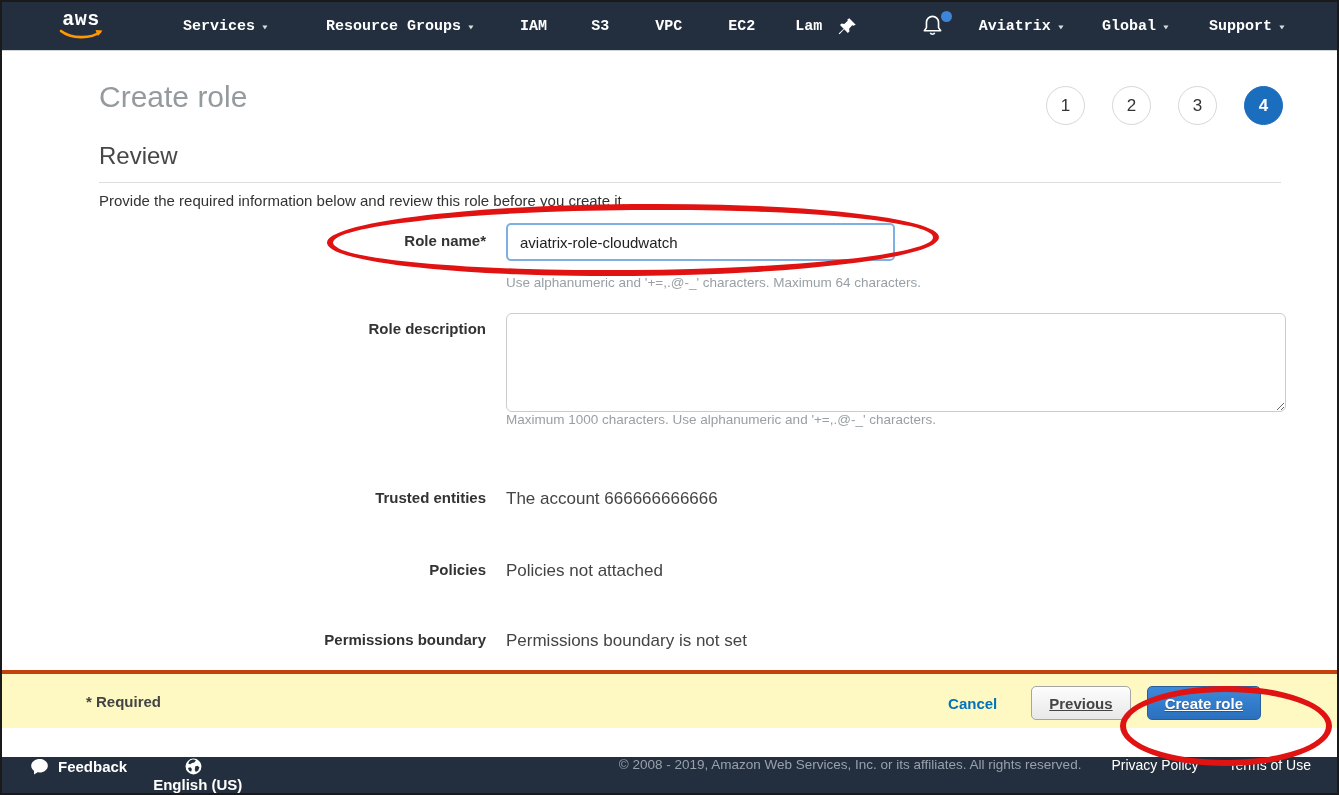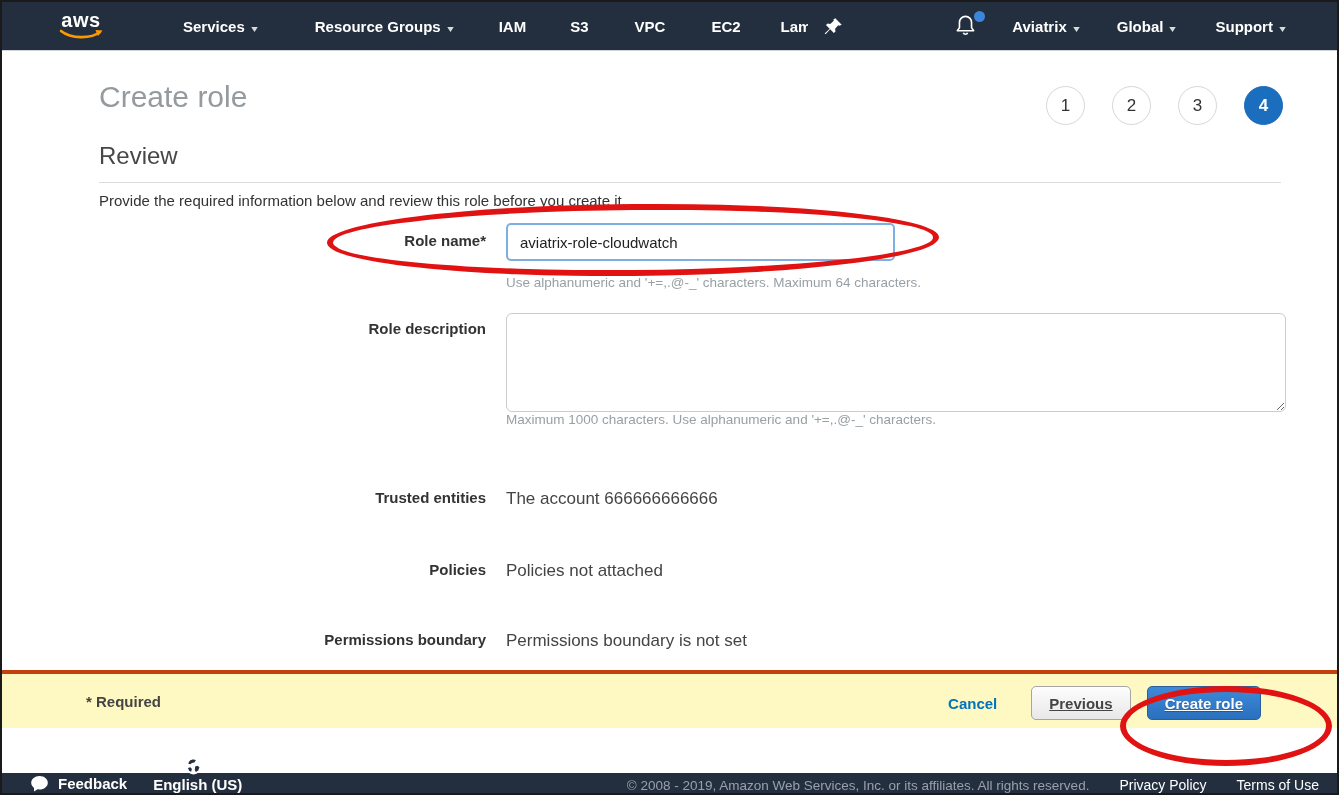--- a/index.html
+++ b/index.html
@@ -8,21 +8,21 @@
   .screen{
     position:relative; width:1339px; height:795px; background:#fff;
     border:2px solid #1a1a1a; overflow:hidden;
   }
   
   .nav{
     position:absolute; top:0; left:0; right:0; height:49px;
     background:#232f3e; display:flex; align-items:center;
     padding:0 52px 0 57px; border-bottom:1px solid #cfd4d8;
   }
-  .nav, .nav a { color:#fff; }
+  .nav, .nav a { color:#fff;font-family:Liberation Mono, monospace; }
   .nav-item{ font-size:15px; font-weight:bold; color:#fff; white-space:nowrap; cursor:pointer; }
   .caret{ font-size:10px; margin-left:7px; color:#d5dbdb; display:inline-block; transform:scaleX(1.3); }
   .logo{ display:flex; flex-direction:column; align-items:center; margin-right:80px; cursor:pointer; }
   .logo-text{ font-size:20px; font-weight:bold; color:#fff; line-height:18px; letter-spacing:0.5px; }
   .nav-main{ display:flex; align-items:center; }
   .mr58{margin-right:58px} .mr46{margin-right:46px} .mr44{margin-right:44px} .mr40{margin-right:40px}
   .truncated{ width:27px; overflow:hidden; margin-right:14px; }
   .nav-right{ margin-left:auto; display:flex; align-items:center; }
   .bell-wrap{ position:relative; margin-right:34px; cursor:pointer; width:24px; height:26px;}
   .bell-dot{ position:absolute; top:-2px; right:-7px; width:11px; height:11px; border-radius:50%; background:#3d85d8; }
@@ -60,22 +60,22 @@
   .required-note{ position:absolute; left:84px; top:19px; font-size:15px; font-weight:bold; color:#444; }
   .actions{ position:absolute; right:76px; top:12px; display:flex; align-items:center; }
   .cancel-link{ color:#0073bb; font-size:15px; font-weight:bold; cursor:pointer; margin-right:34px; text-decoration:none;}
   .btn{ height:34px; border-radius:5px; font-size:15px; font-weight:bold; cursor:pointer; padding:0 17px;
         font-family:"Liberation Sans",sans-serif;text-decoration:underline; }
   .btn-secondary{ background:linear-gradient(#fdfdfd,#e8e8e8); border:1px solid #a5a5a5; color:#444; margin-right:16px; }
   .btn-primary{ background:linear-gradient(#3d8ad8,#2a70bf); border:1px solid #2a5f9e; color:#fff;
                 text-shadow:0 1px 1px rgba(0,0,0,.25); }
   
   .bottom-bar{
-    position:absolute; left:0; right:0; bottom:0; height:20px; background:#232f3e;
-    display:flex; align-items:flex-end; padding:0 18px 0 28px; z-index:10;
+    position:absolute; left:0; right:0; bottom:0; height:36px; background:#232f3e;
+    display:flex; align-items:flex-start; padding:0 26px 0 28px; z-index:10;
   }
   .bb-item{ color:#fff; font-size:15px; font-weight:bold; display:flex; align-items:center; cursor:pointer; }
   .bb-icon{ margin-right:9px; display:inline-flex; }
   .copyright{ margin-left:auto; color:#99a0ab; font-size:13.5px; }
   .bb-link{ color:#fff; font-size:14px; cursor:pointer; }
   .ml26{ margin-left:26px;flex-direction:column; } .ml30{ margin-left:30px; }
   
   .annotation{
     position:absolute; border:6px solid #e01212; border-radius:50%;
     pointer-events:none; z-index:60; background:transparent;

